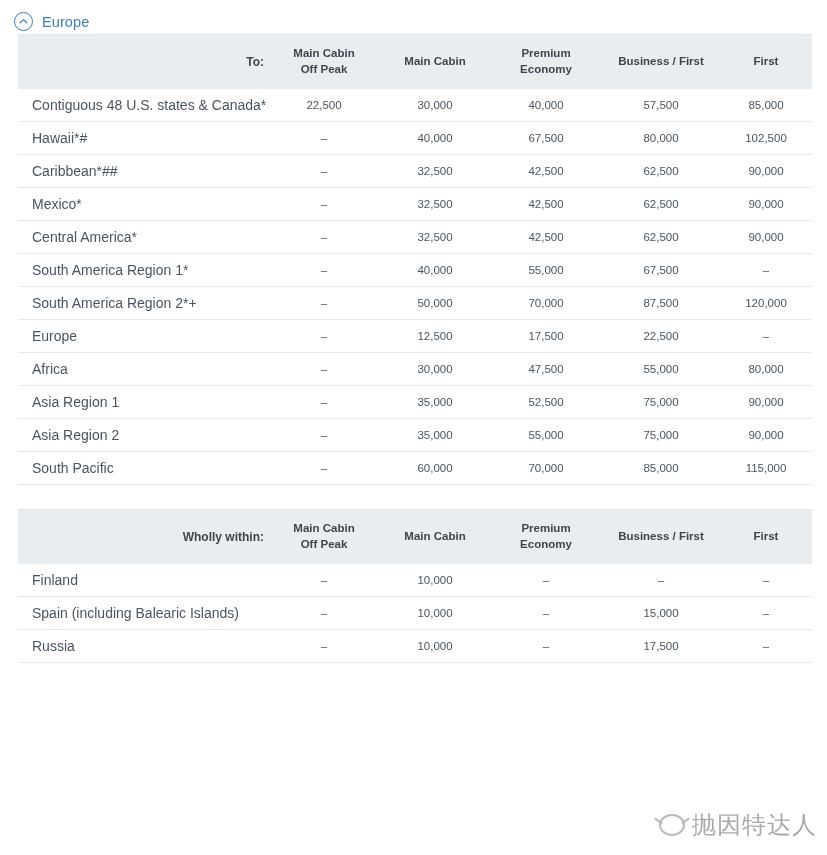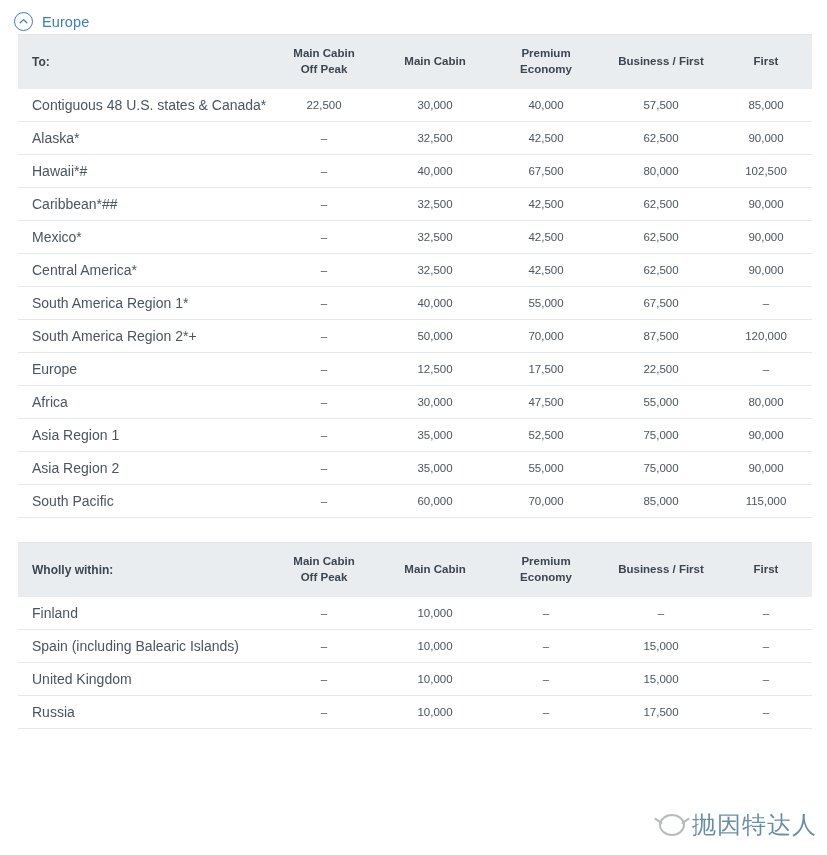--- a/index.html
+++ b/index.html
@@ -57,22 +57,22 @@
     font-weight: 700;
     font-size: 11.5px;
     color: #3c4651;
     padding: 10px 4px;
     height: 54px;
     vertical-align: middle;
     line-height: 1.35;
     border: none;
   }
   .award-table thead th.col-label {
-    text-align: left;
-    padding-left: 14px;
+    text-align: right;
+    padding-left: 8px;
     font-size: 12px;
     margin-left: 12px;
   }
   .award-table tbody td {
     font-size: 11.5px;
     color: #4a5560;
     padding: 0 4px;
     height: 33px;
     vertical-align: middle;
     text-align: center;
@@ -111,21 +111,21 @@
     content: "";
     position: absolute;
     width: 9px; height: 2px;
     background: #8d9299;
     top: 4px;
   }
   .wm-logo::before { left: -7px; transform: rotate(35deg); }
   .wm-logo::after  { right: -7px; transform: rotate(-35deg); }
   .wm-text {
     font-size: 24px;
-    color: #0c4a6e;
+    color: #737373;
     letter-spacing: 1px;
     font-family: "DejaVu Sans", sans-serif;
     white-space: nowrap;
   }
 </style>
 </head>
 <body>
 
 <div class="page">
 
@@ -172,28 +172,20 @@
     <tbody>
         <tr>
           <td class="col-label">Contiguous 48 U.S. states &amp; Canada*</td>
           <td>22,500</td>
           <td>30,000</td>
           <td>40,000</td>
           <td>57,500</td>
           <td>85,000</td>
         </tr>
         <tr>
-          <td class="col-label">Alaska*</td>
-          <td>–</td>
-          <td>32,500</td>
-          <td>42,500</td>
-          <td>62,500</td>
-          <td>90,000</td>
-        </tr>
-        <tr>
           <td class="col-label">Hawaii*#</td>
           <td>–</td>
           <td>40,000</td>
           <td>67,500</td>
           <td>80,000</td>
           <td>102,500</td>
         </tr>
         <tr>
           <td class="col-label">Caribbean*##</td>
           <td>–</td>
@@ -321,28 +313,20 @@
         </tr>
         <tr>
           <td class="col-label">Spain (including Balearic Islands)</td>
           <td>–</td>
           <td>10,000</td>
           <td>–</td>
           <td>15,000</td>
           <td>–</td>
         </tr>
         <tr>
-          <td class="col-label">United Kingdom</td>
-          <td>–</td>
-          <td>10,000</td>
-          <td>–</td>
-          <td>15,000</td>
-          <td>–</td>
-        </tr>
-        <tr>
           <td class="col-label">Russia</td>
           <td>–</td>
           <td>10,000</td>
           <td>–</td>
           <td>17,500</td>
           <td>–</td>
         </tr>
       </tbody>
   </table>
 

